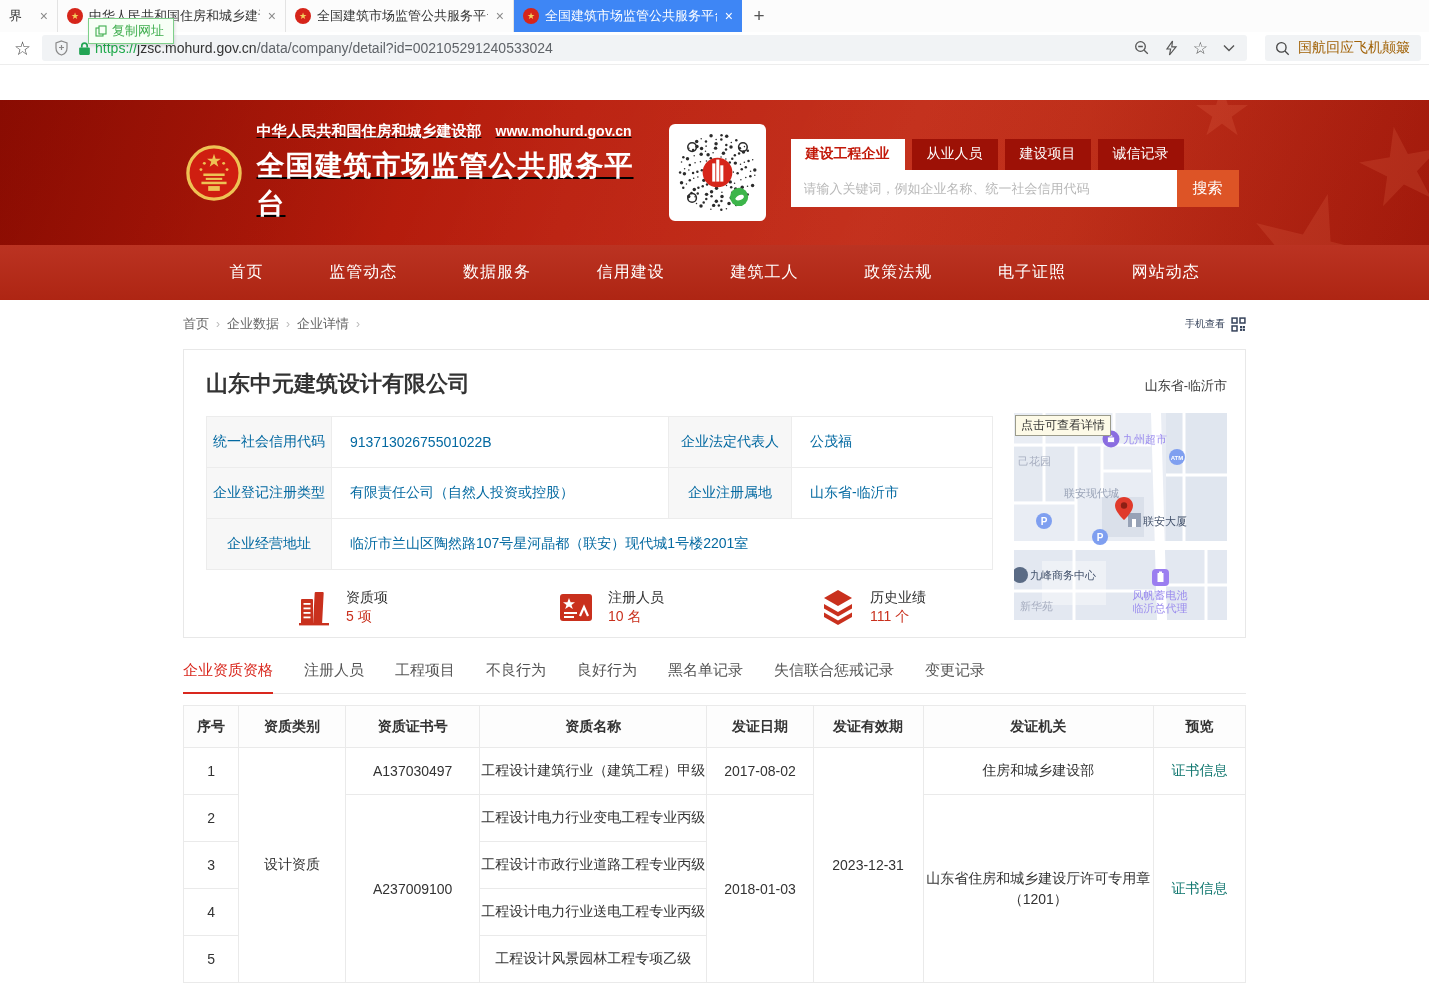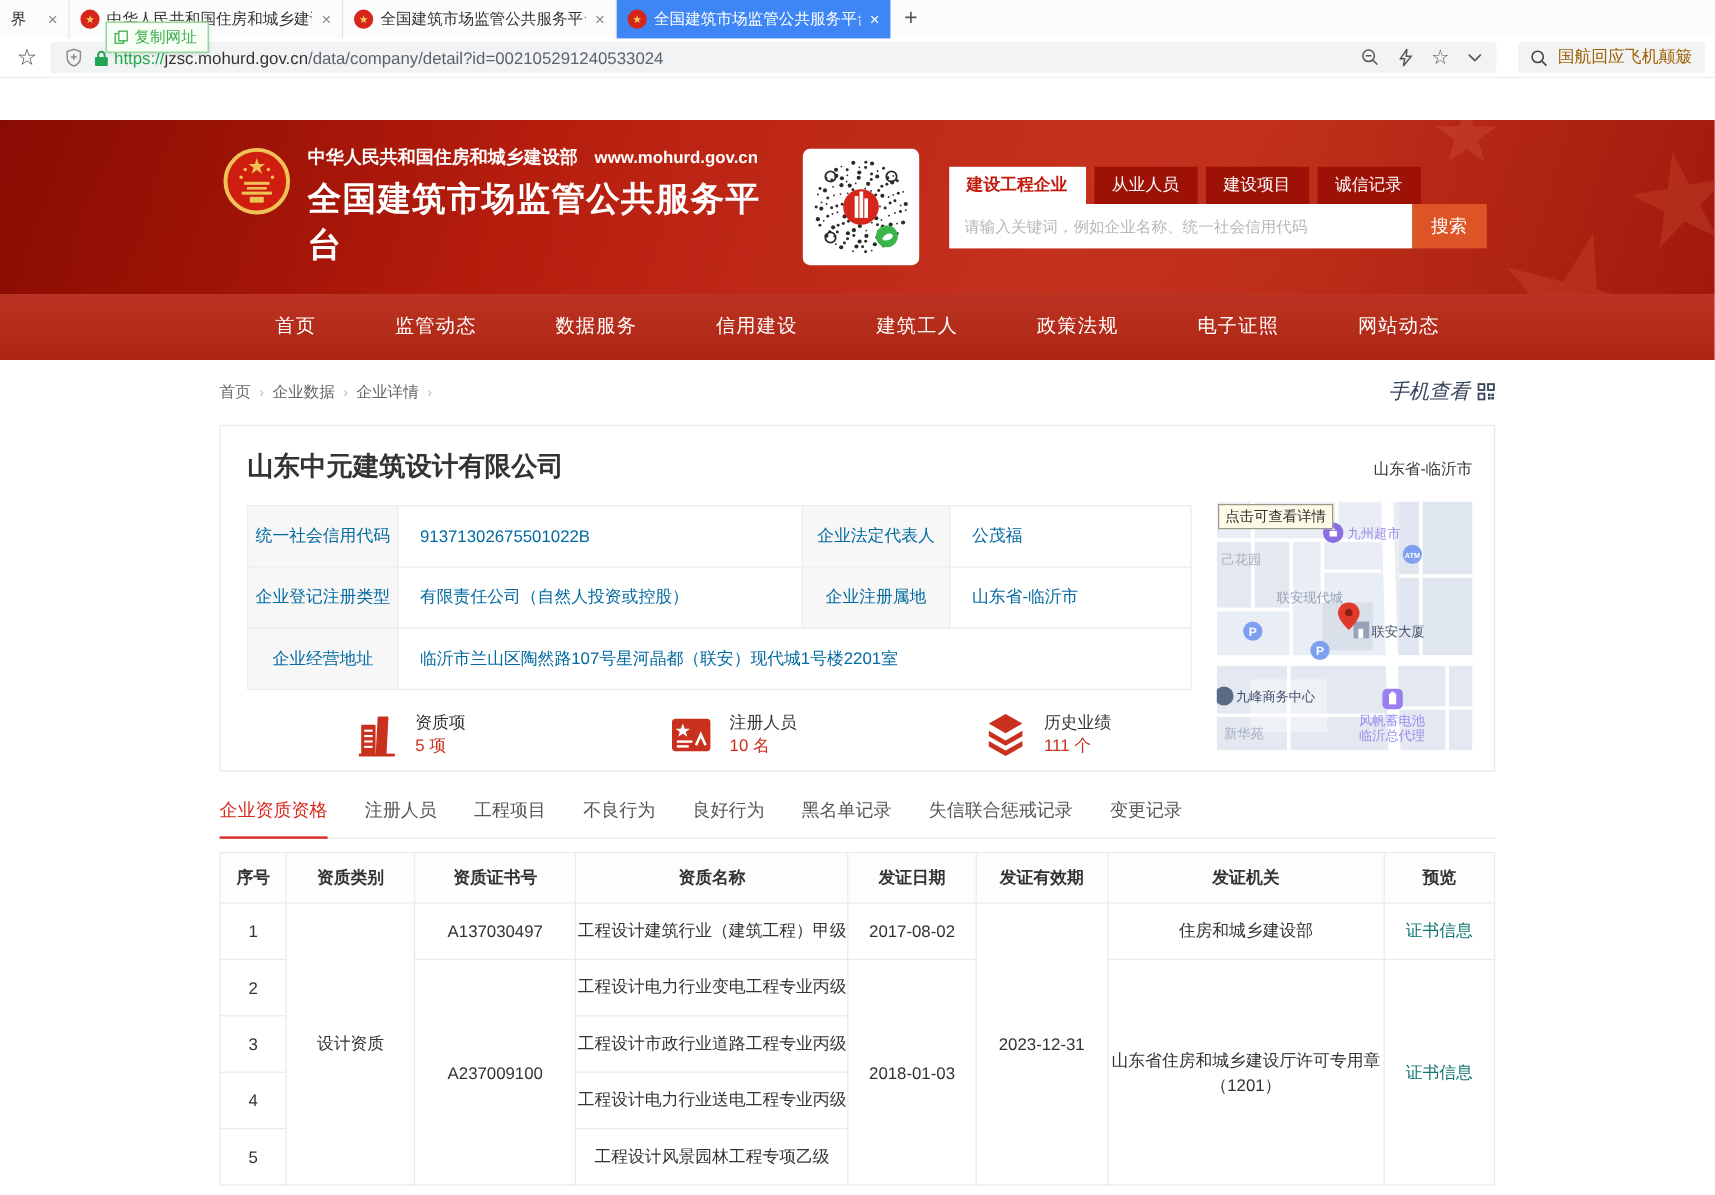--- a/index.html
+++ b/index.html
@@ -44,21 +44,21 @@
     background:linear-gradient(100deg,#a31003 0%,#bb2110 40%,#c42a13 75%,#b81f0e 100%); }
   .hstar { position:absolute; background:#d5452b; opacity:.55;
     clip-path:polygon(50% 0%,61% 35%,98% 35%,68% 57%,79% 91%,50% 70%,21% 91%,32% 57%,2% 35%,39% 35%); }
   .hstar1 { width:130px; height:130px; right:52px; top:92px; transform:rotate(14deg); }
   .hstar2 { width:84px; height:84px; right:-14px; top:26px; transform:rotate(-10deg); }
   .hstar3 { width:54px; height:54px; right:180px; top:-14px; }
   .hsweep { position:absolute; inset:0;
     background:linear-gradient(115deg,rgba(60,0,0,.25) 0%,rgba(60,0,0,0) 30%,rgba(255,255,255,.05) 62%,rgba(60,0,0,.18) 100%); }
   .hwrap { position:relative; z-index:2; width:1060px; margin:0 auto; height:100%;
     display:flex; align-items:center; }
-  .logo-group { display:flex; align-items:flex-start; width:452px; }
+  .logo-group { display:flex; align-items:center; width:452px;text-decoration:underline; }
   .emblem { width:58px; height:58px; flex:0 0 58px; }
   .titles { margin-left:14px; color:#fff; }
   .title-line1 { font-size:15px; font-weight:bold; display:flex; align-items:baseline; gap:14px; }
   .title-url { font-size:14px; font-weight:bold; }
   .title-line2 { font-size:28px; font-weight:bold; letter-spacing:1px; margin-top:6px; }
   .qr-box { width:97px; height:97px; background:#fff; border-radius:6px; margin-left:32px;
     display:flex; align-items:center; justify-content:center; }
   .search-panel { width:448px; margin-left:25px; }
   .search-tabs { display:flex; gap:7px; height:31px; }
   .s-tab { background:#9d1106; color:#fff; font-size:14px; padding:0 15px;
@@ -75,21 +75,21 @@
   .main-nav { height:55px; background:linear-gradient(180deg,#bb3322 0%,#ae2513 100%); }
   .nav-wrap { width:1060px; margin:0 auto; height:100%; display:flex; align-items:center;
     justify-content:space-around; padding:0 12px; }
   .nav-item { color:#fff; font-size:16px; letter-spacing:1px; cursor:default; }
 
   
   .content { width:1063px; margin:0 auto; }
   .crumb-row { display:flex; align-items:center; margin:15px 0 16px; font-size:13px; color:#666; }
   .crumb-sep { color:#bbb; margin:0 7px; font-size:12px; }
   .crumb-right { margin-left:auto; display:flex; align-items:center; gap:6px;
-    color:#35425a; font-size:17px;font-style:italic; }
+    color:#35425a; font-size:10px; }
 
   .company-card { position:relative; border:1px solid #e8e8e8; height:289px; padding:19px 18px 0 22px; }
   .card-head { display:flex; align-items:flex-start; }
   .company-name { font-size:22px; color:#333; font-weight:bold; }
   .company-region { margin-left:auto; font-size:13px; color:#333; margin-top:8px; }
   .info-table { border-collapse:collapse; margin-top:17px; }
   .info-table td { border:1px solid #ececec; font-size:14px; color:#0369a1; height:51px; }
   .td-lbl { background:#f7f7f7; width:125px; text-align:center; }
   .td-val1 { width:337px; padding-left:18px; }
   .td-lbl2 { width:123px; }

